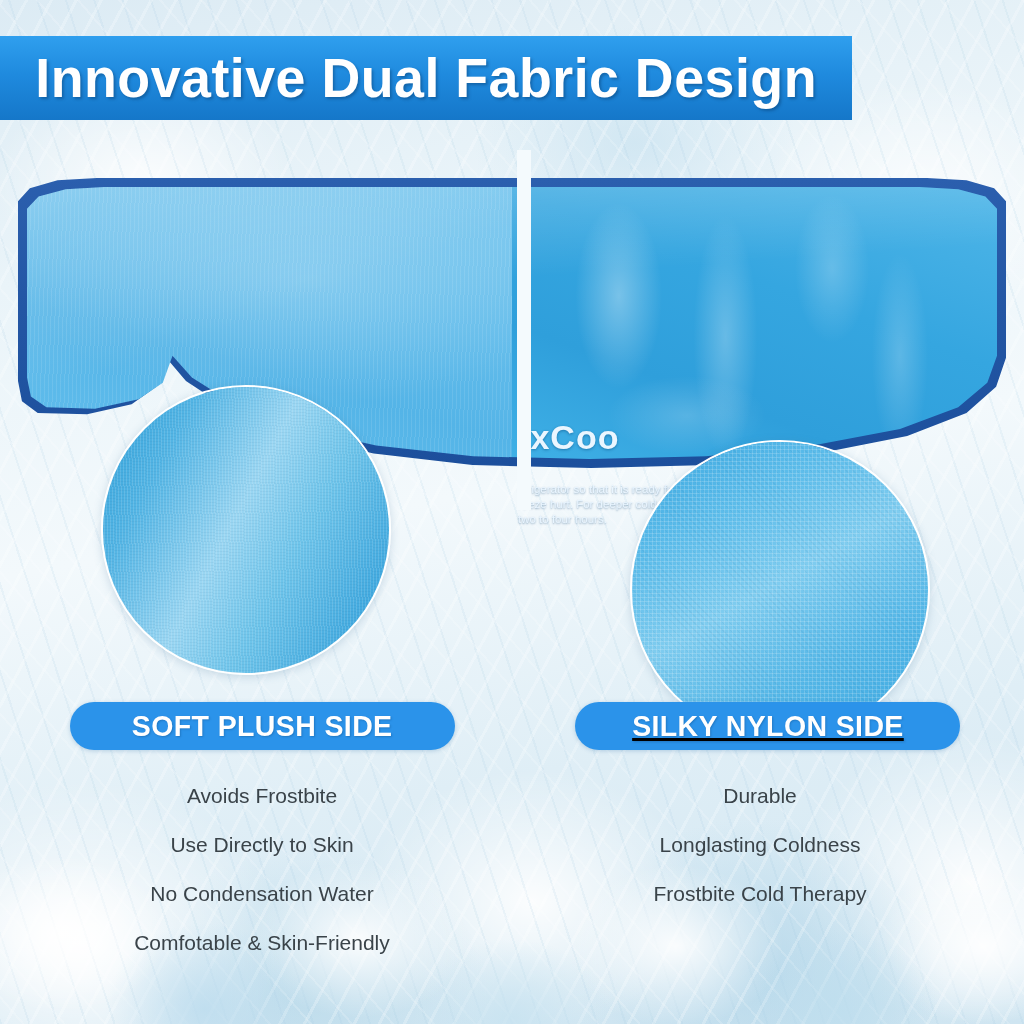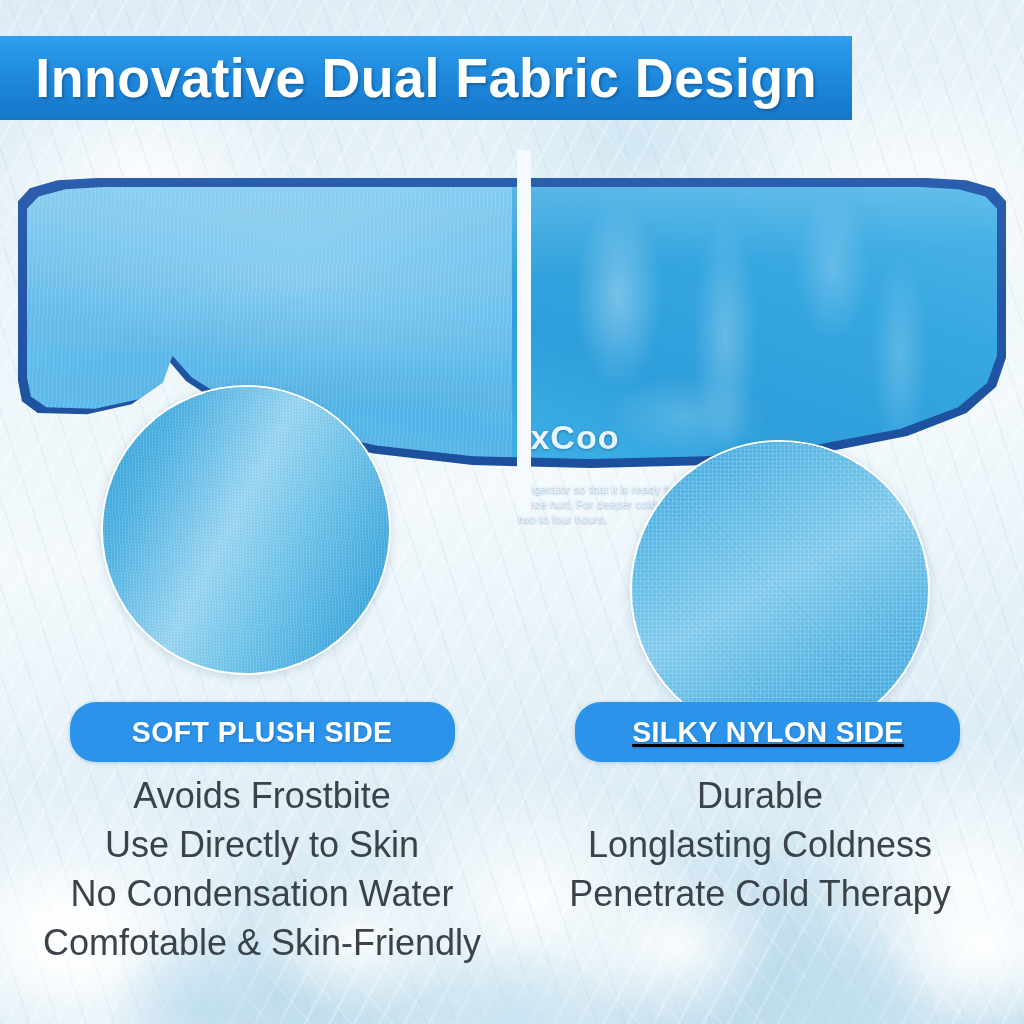--- a/index.html
+++ b/index.html
@@ -147,42 +147,42 @@
     position:absolute; inset:0;
     background:
       repeating-linear-gradient(0deg, rgba(255,255,255,.16) 0 1px, rgba(255,255,255,0) 1px 4px),
       repeating-linear-gradient(90deg, rgba(255,255,255,.16) 0 1px, rgba(255,255,255,0) 1px 4px),
       repeating-linear-gradient(45deg, rgba(0,70,120,.05) 0 1px, rgba(0,70,120,0) 1px 5px),
       linear-gradient(150deg,#3aa7e0 0%,#5cbcea 26%,#7fccef 48%,#55b7e7 72%,#3ba8e1 100%);
   }
 
   
   .pill{
-    position:absolute; height:60px; border-radius:26px;
+    position:absolute; height:48px; border-radius:26px;
     background:#2b93ea;
     display:flex; align-items:center; justify-content:center;
     box-shadow:0 1px 4px rgba(30,100,160,.25);
   }
   .pill-left{ left:70px; top:702px; width:385px; }
   .pill-right{ left:575px; top:702px; width:385px;text-decoration:underline; }
   .pill-label{
     color:#fff; font-size:30px; font-weight:bold; letter-spacing:.4px;
     transform:scaleX(.95); white-space:nowrap;
     text-shadow:1px 1px 2px rgba(10,60,110,.3);
   }
 
   
   .features{
     position:absolute; top:772px; width:440px;
     display:flex; flex-direction:column; align-items:center; gap:2px;
   }
   .features-left{ left:42px; }
   .features-right{ left:540px;justify-content:center; }
   .feature-item{
-    color:#3a4349; font-size:36px; line-height:47px; white-space:nowrap;
+    color:#3a4349; font-size:21px; line-height:47px; white-space:nowrap;
   }
 </style>
 </head>
 <body>
 
 <div class="bg"></div>
 <div class="bg-bottom"></div>
 
 <div class="banner">
   <div class="banner-title">Innovative Dual Fabric Design</div>
@@ -224,14 +224,14 @@
 <div class="features features-left">
   <div class="feature-item">Avoids Frostbite</div>
   <div class="feature-item">Use Directly to Skin</div>
   <div class="feature-item">No Condensation Water</div>
   <div class="feature-item">Comfotable &amp; Skin-Friendly</div>
 </div>
 
 <div class="features features-right">
   <div class="feature-item">Durable</div>
   <div class="feature-item">Longlasting Coldness</div>
-  <div class="feature-item">Penetrate Cold Therapy</div>
+  <div class="feature-item">Frostbite Cold Therapy</div>
 </div>
 
 </body></html>

